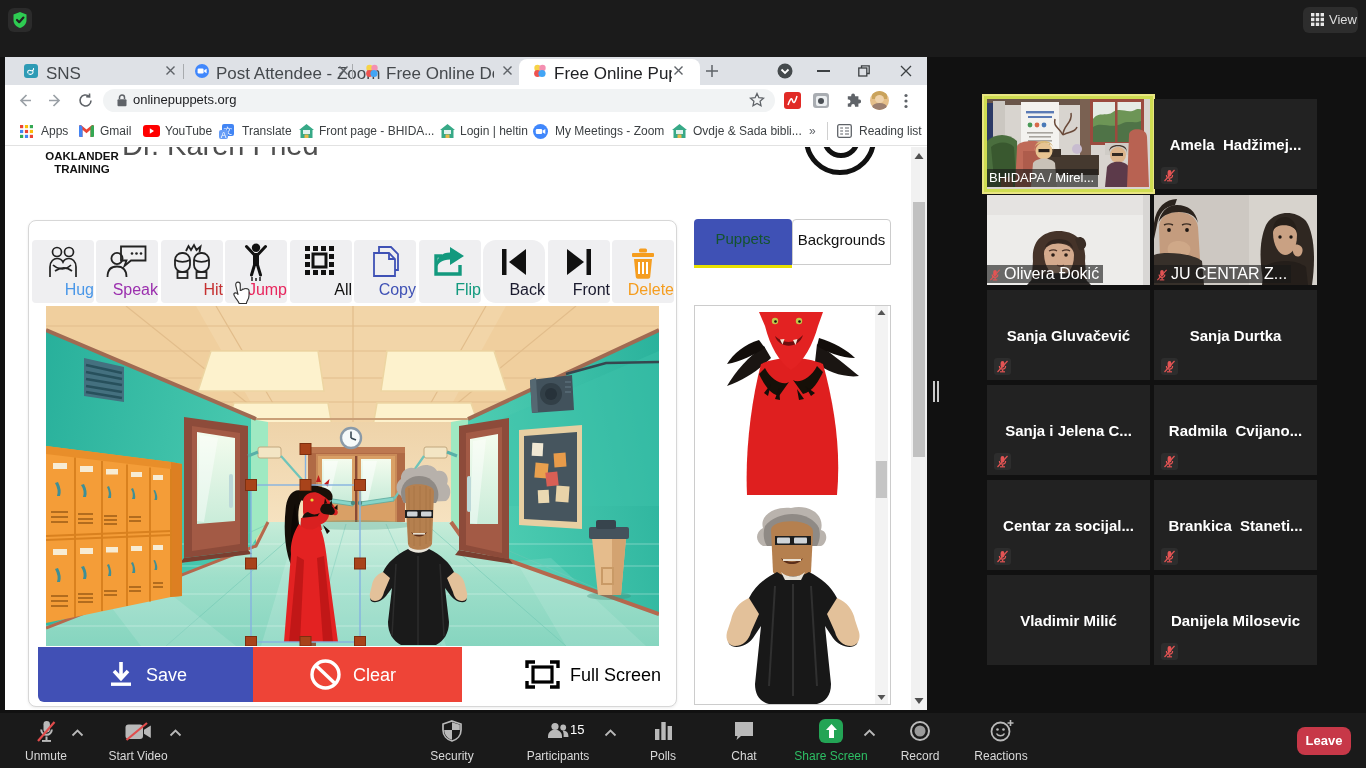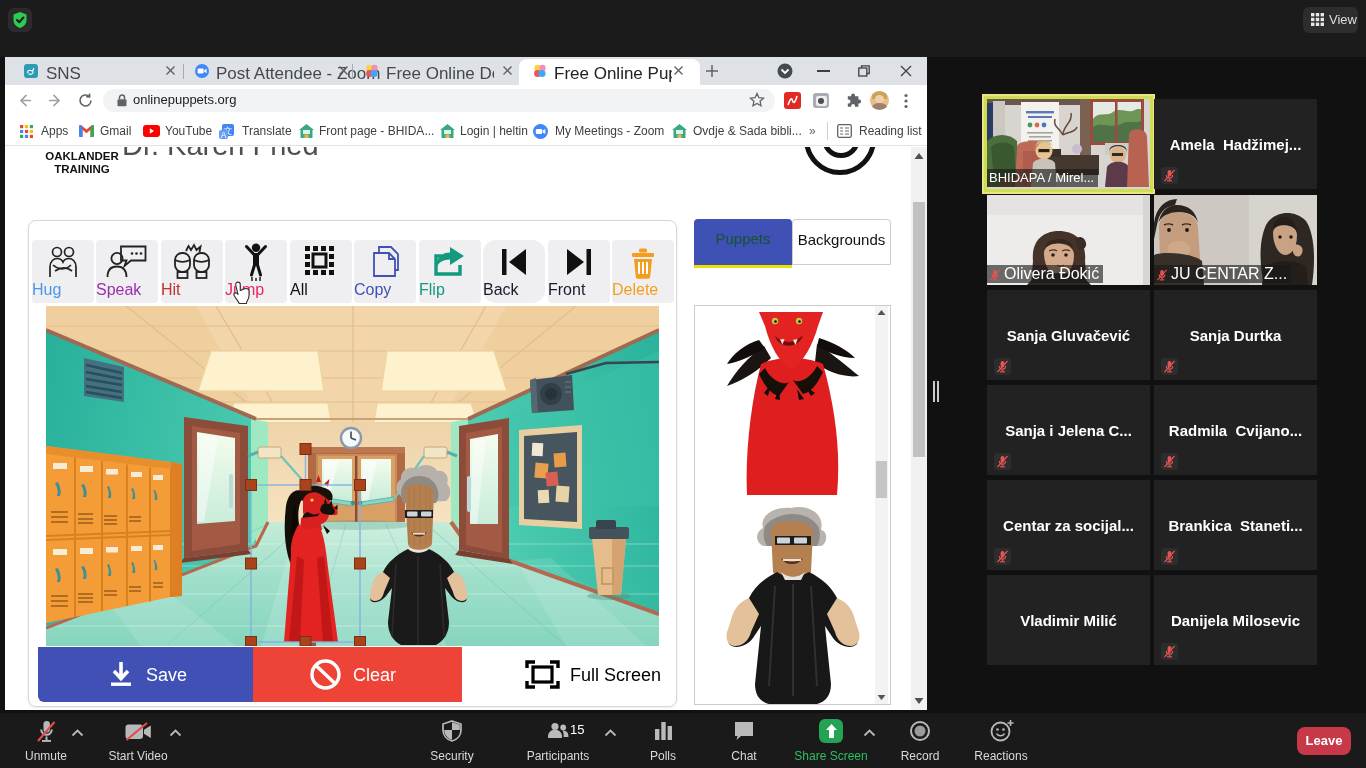--- a/index.html
+++ b/index.html
@@ -25,21 +25,21 @@
   #bookbar { left:0; top:59px; width:922px; height:30px; background:#fff; border-bottom:1px solid #e2e2e2; }
   .bktxt { position:absolute; top:8px; font-size:12px; color:#3c4043; white-space:nowrap; }
   #page { left:0; top:90px; width:906px; height:563px; background:#fff; overflow:hidden; }
 
   
   #pgsb { position:absolute; left:906px; top:90px; width:16px; height:563px; background:#f1f1f1; }
   #pgsb .thumb { position:absolute; left:2px; top:55px; width:12px; height:255px; background:#c1c1c1; }
 
   
   #apppanel { position:absolute; left:23px; top:73px; width:649px; height:487px; background:#fff; border:1px solid #d7d7d7; border-radius:8px; box-shadow:0 1px 3px rgba(0,0,0,.08); }
-  .tbtn { position:absolute; top:19px; width:62px; height:63px; background:#efeff1; border-radius:4px; text-align:left; }
+  .tbtn { position:absolute; top:19px; width:62px; height:63px; background:#efeff1; border-radius:4px; text-align:right; }
   .tbtn svg { position:absolute; left:50%; transform:translateX(-50%); top:3px; }
   .tbtn .lbl { position:absolute; width:100%; bottom:4px; font-size:16px; }
   #scene { position:absolute; left:17px; top:85px; width:613px; height:340px; }
   #savebar { position:absolute; left:9px; top:426px; width:626px; height:55px; }
   #saveb { position:absolute; left:0; top:0; width:215px; height:55px; background:#4150b5; border-radius:0 0 0 6px; color:#fff; }
   #clearb { position:absolute; left:215px; top:0; width:209px; height:55px; background:#ee4437; color:#fff; }
   #fsb { position:absolute; left:424px; top:0; width:202px; height:55px; background:#fff; color:#000; }
   .barlbl { position:absolute; top:18px; font-size:18px; white-space:nowrap; }
 
   

